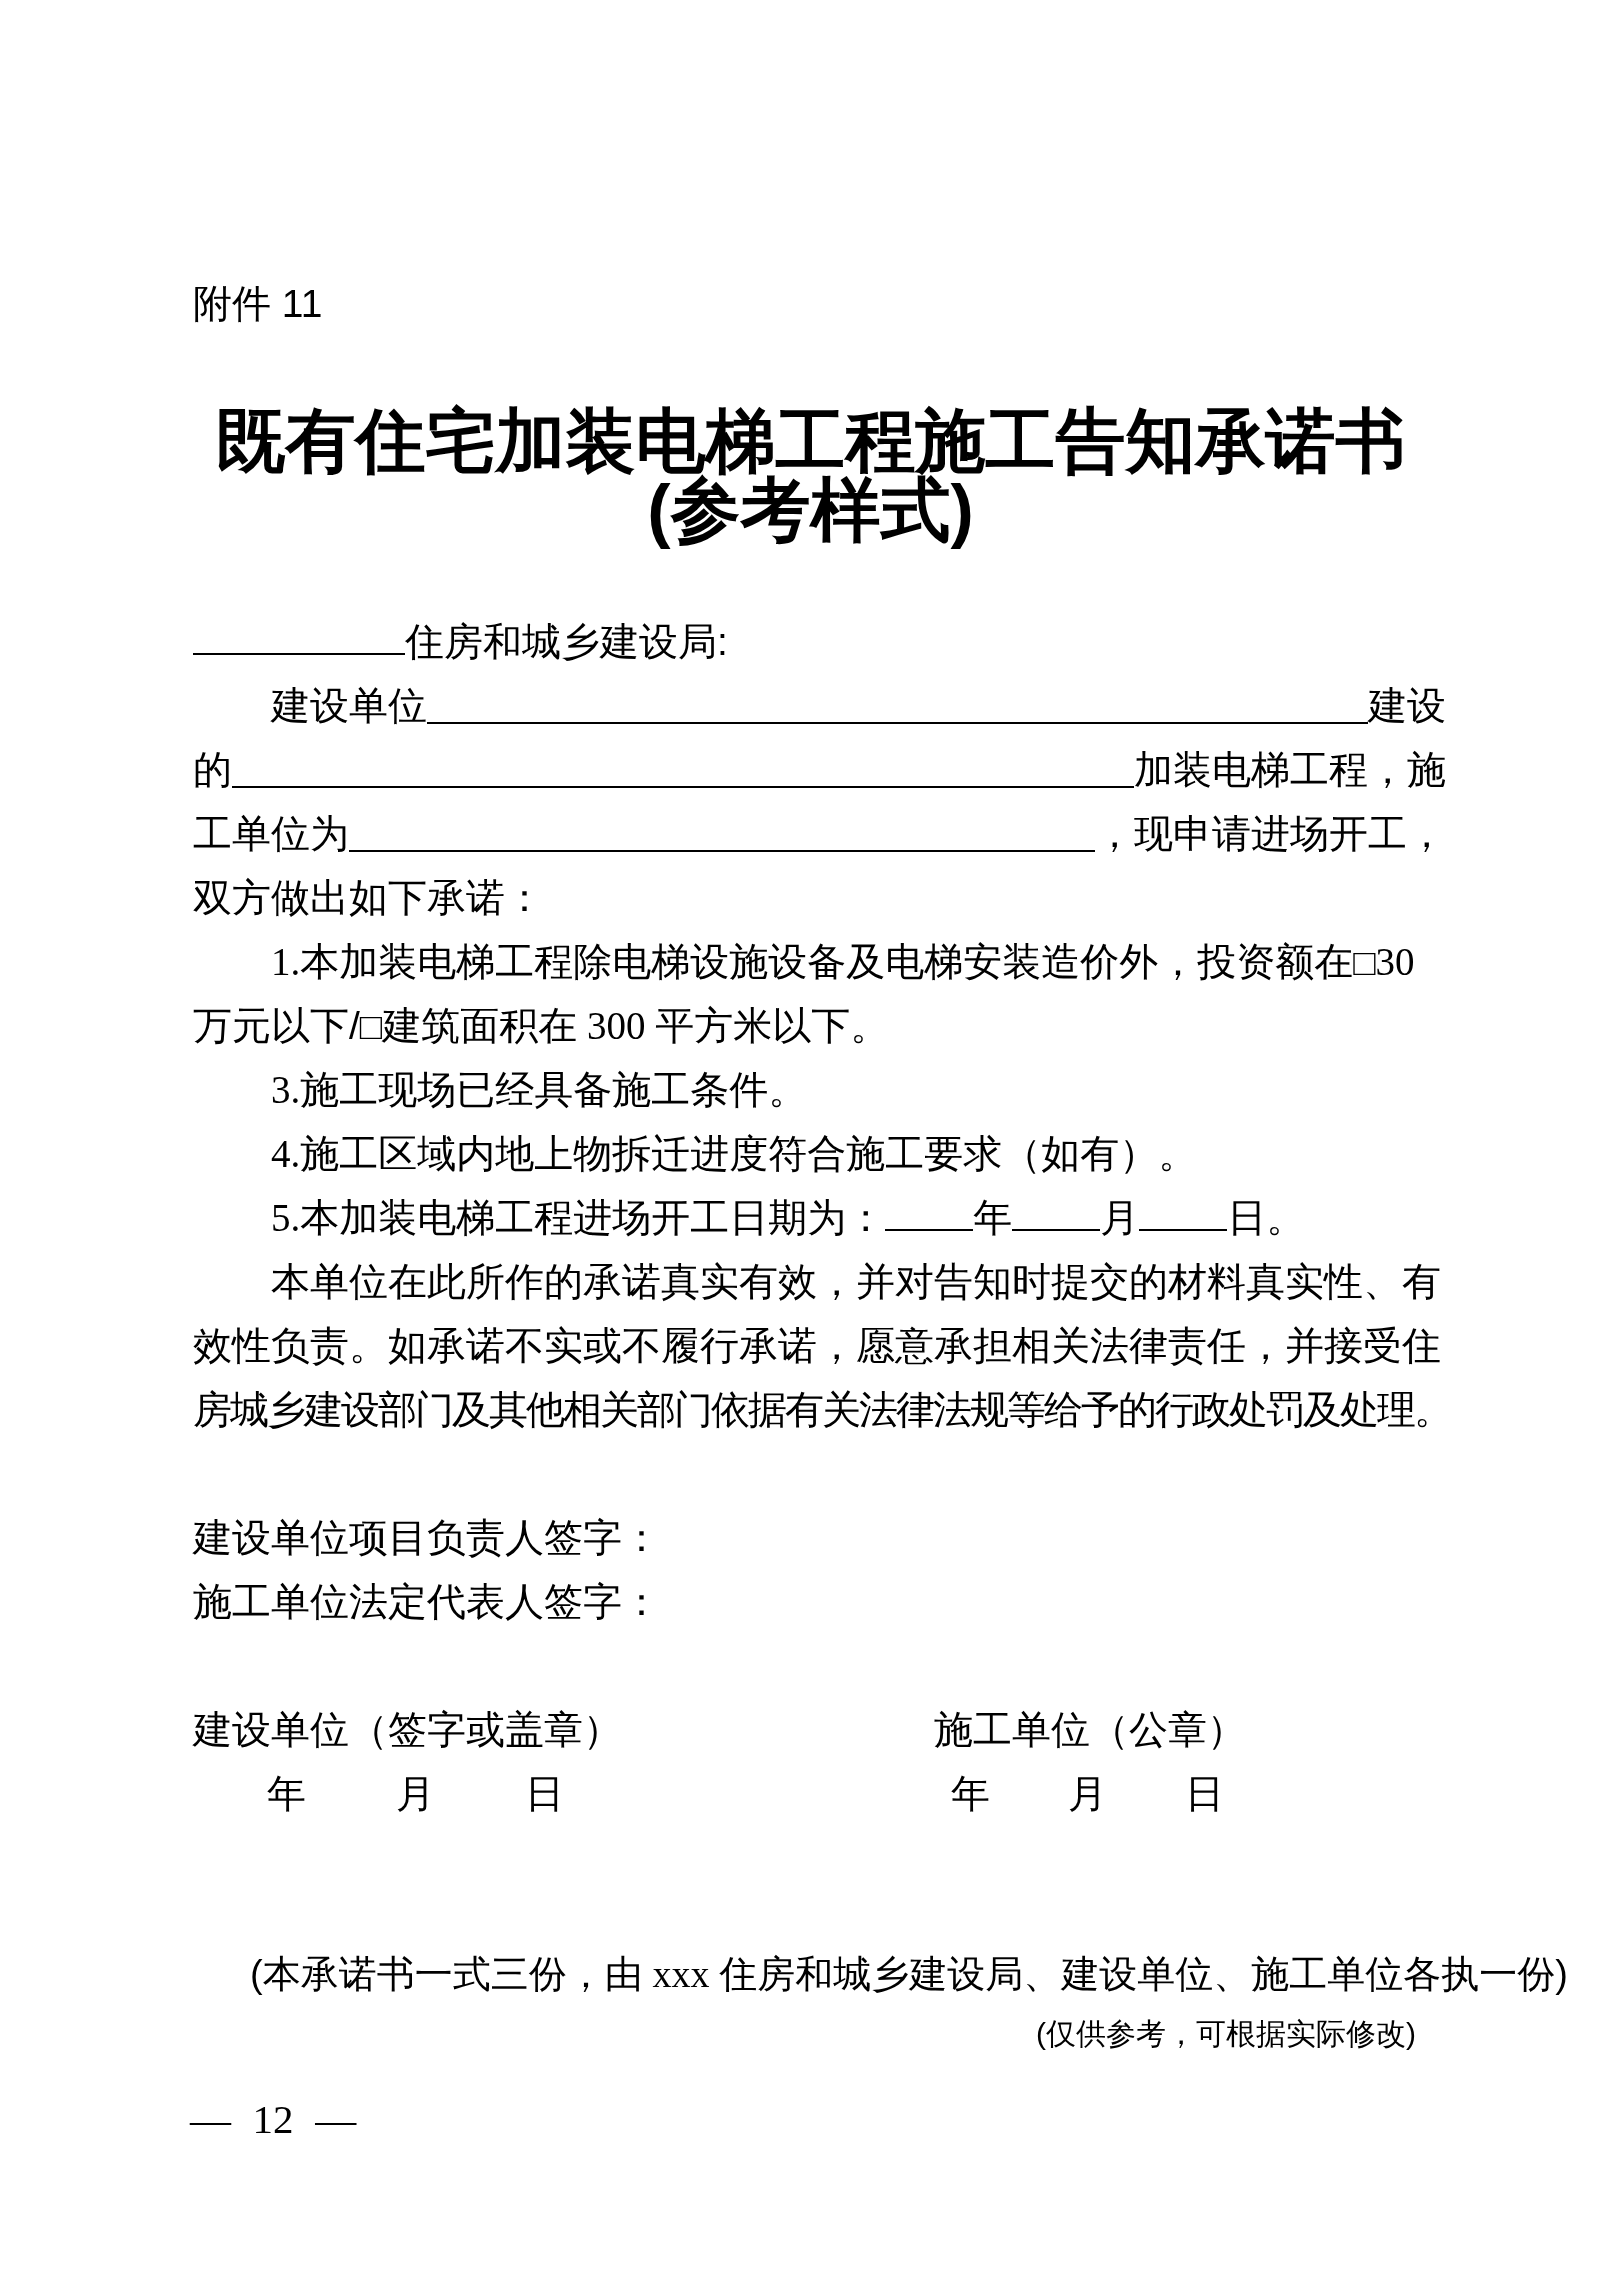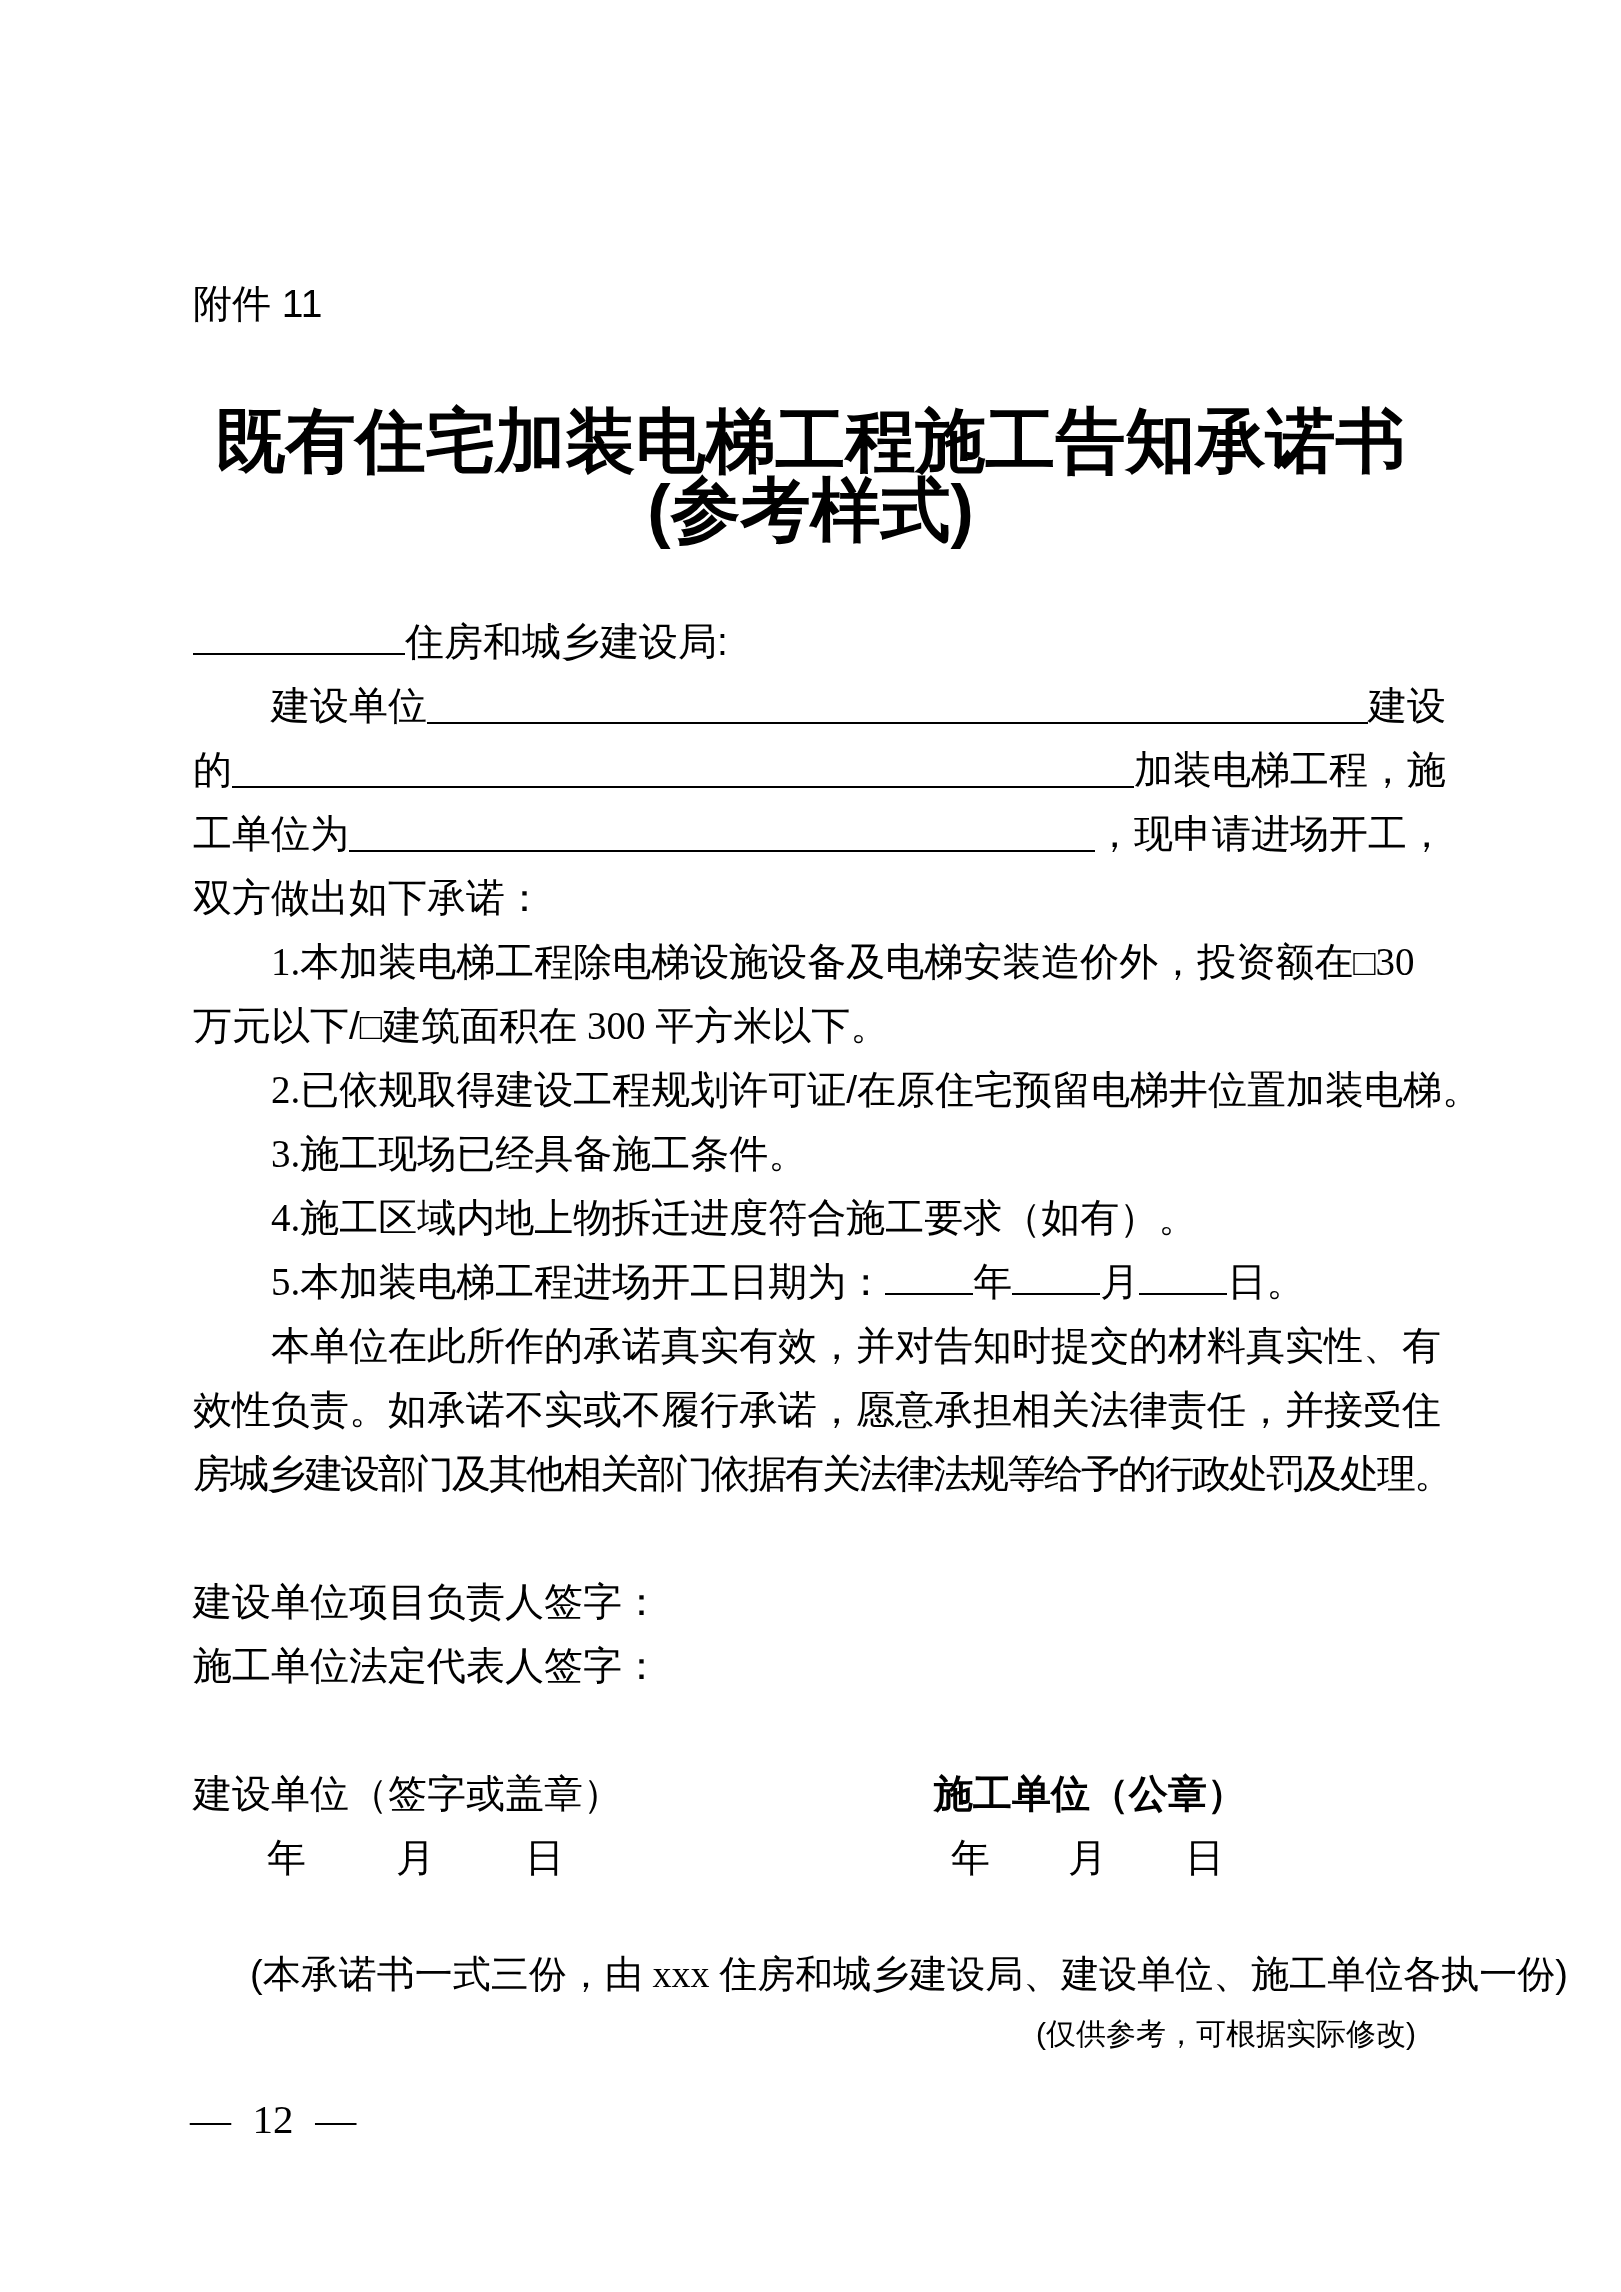--- a/index.html
+++ b/index.html
@@ -28,21 +28,21 @@
   .tight{letter-spacing:-2px;text-align:center;}
   .fill{
     flex:1 1 auto;align-self:flex-end;height:0;
     border-bottom:2.9px solid #000;margin-bottom:13.7px;min-width:39px;
   }
   .ub{display:inline-block;border-bottom:2.9px solid #000;height:4.9px;}
   .w216{width:212px;}
   .w90{width:88px;}
   .sf{font-family:"Liberation Serif",serif;}
   .nummargin{margin:0 9.8px;}
-  .col2{position:absolute;left:741px;top:0;font-weight:bold;}
+  .col2{position:absolute;left:741px;top:0;}
   .dates-left{padding-left:74px;}
   .dates-right{position:absolute;left:758px;top:0;}
   .dgap-l{margin-left:90px;}
   .dgap-r{margin-left:78px;}
   .note1{
     position:absolute;left:250px;top:1950px;
     font-size:38px;line-height:49px;white-space:pre;
   }
   .note2{
     position:absolute;right:205px;top:2009px;
@@ -77,21 +77,20 @@
     <div class="line flexline"><span class="t">的</span><span class="fill"></span><span class="t">加装电梯工程，施</span></div>
 
     <div class="line flexline"><span class="t">工单位为</span><span class="fill"></span><span class="t">，现申请进场开工，</span></div>
 
     <div class="line"><span>双方做出如下承诺：</span></div>
 
     <div class="line indent2"><span class="sf">1.</span><span>本加装电梯工程除电梯设施设备及电梯安装造价外，投资额在</span><span class="checkbox">□</span><span class="sf">30</span></div>
 
     <div class="line"><span>万元以下/</span><span class="checkbox">□</span><span>建筑面积在</span><span class="sf nummargin">300</span><span>平方米以下。</span></div>
 
-    <div class="line indent2"><span class="sf">2.</span><span>已依规取得建设工程规划许可证/在原住宅预留电梯井位置加装电梯。</span></div>
 
     <div class="line indent2"><span class="sf">3.</span><span>施工现场已经具备施工条件。</span></div>
 
     <div class="line indent2"><span class="sf">4.</span><span>施工区域内地上物拆迁进度符合施工要求（如有）。</span></div>
 
     <div class="line indent2"><span class="sf">5.</span><span>本加装电梯工程进场开工日期为：</span><span class="ub w90"></span><span>年</span><span class="ub w90"></span><span>月</span><span class="ub w90"></span><span>日。</span></div>
 
     <div class="line indent2"><span>本单位在此所作的承诺真实有效，并对告知时提交的材料真实性、有</span></div>
     <div class="line"><span>效性负责。如承诺不实或不履行承诺，愿意承担相关法律责任，并接受住</span></div>
     <div class="line tight"><span>房城乡建设部门及其他相关部门依据有关法律法规等给予的行政处罚及处理。</span></div>

